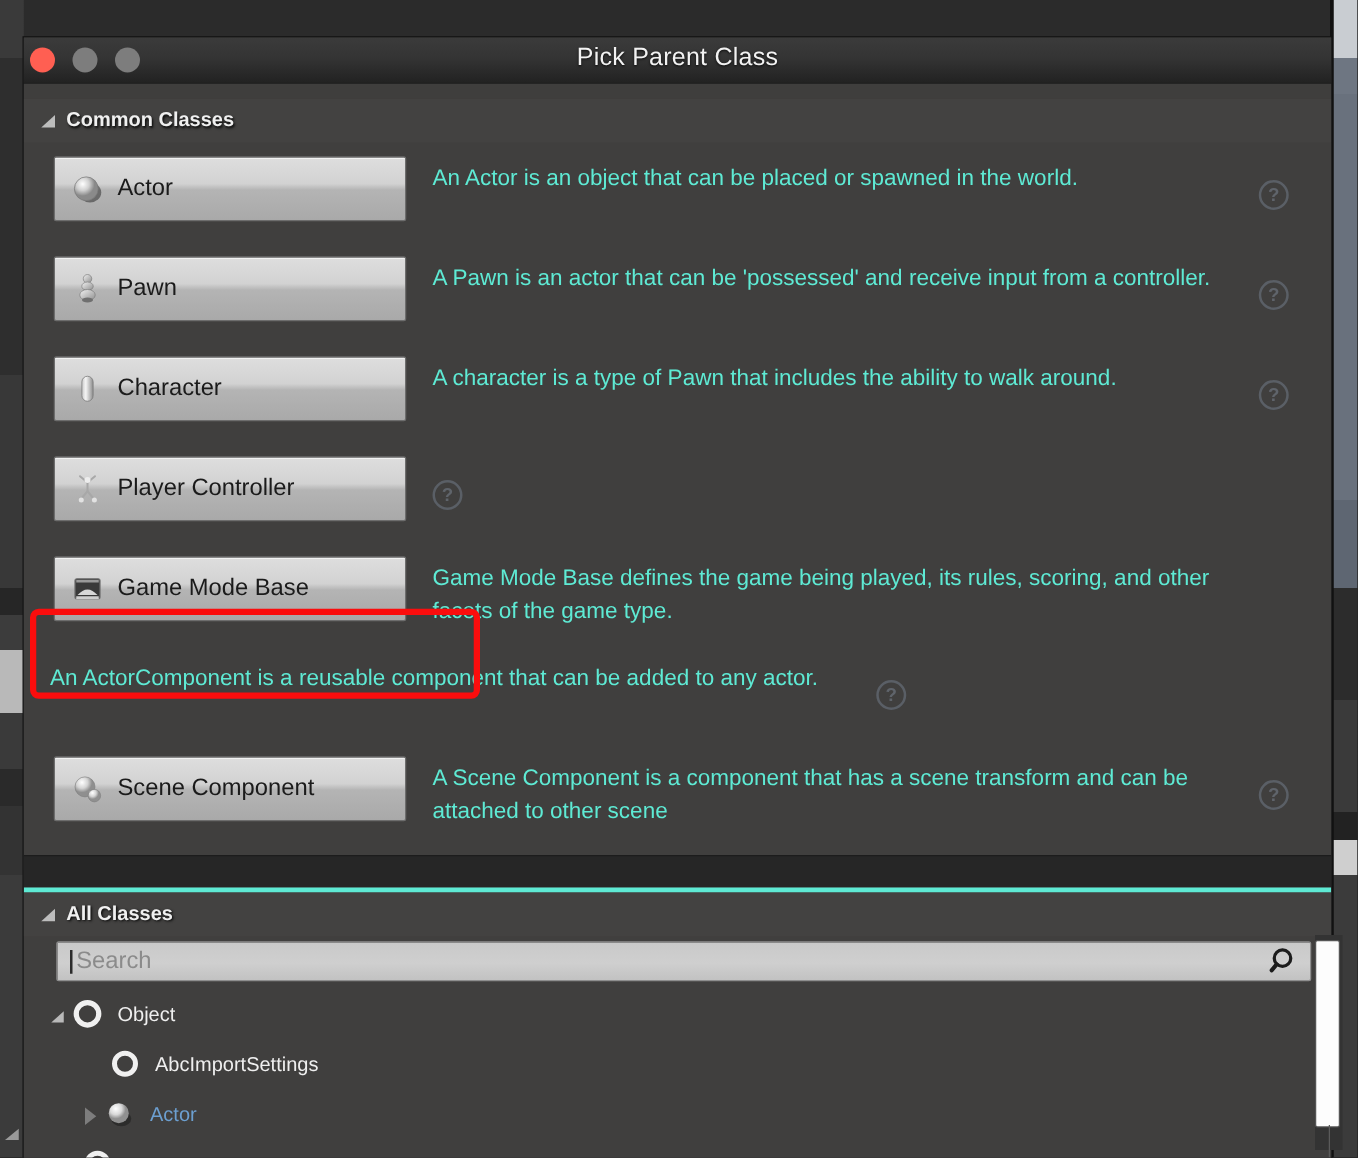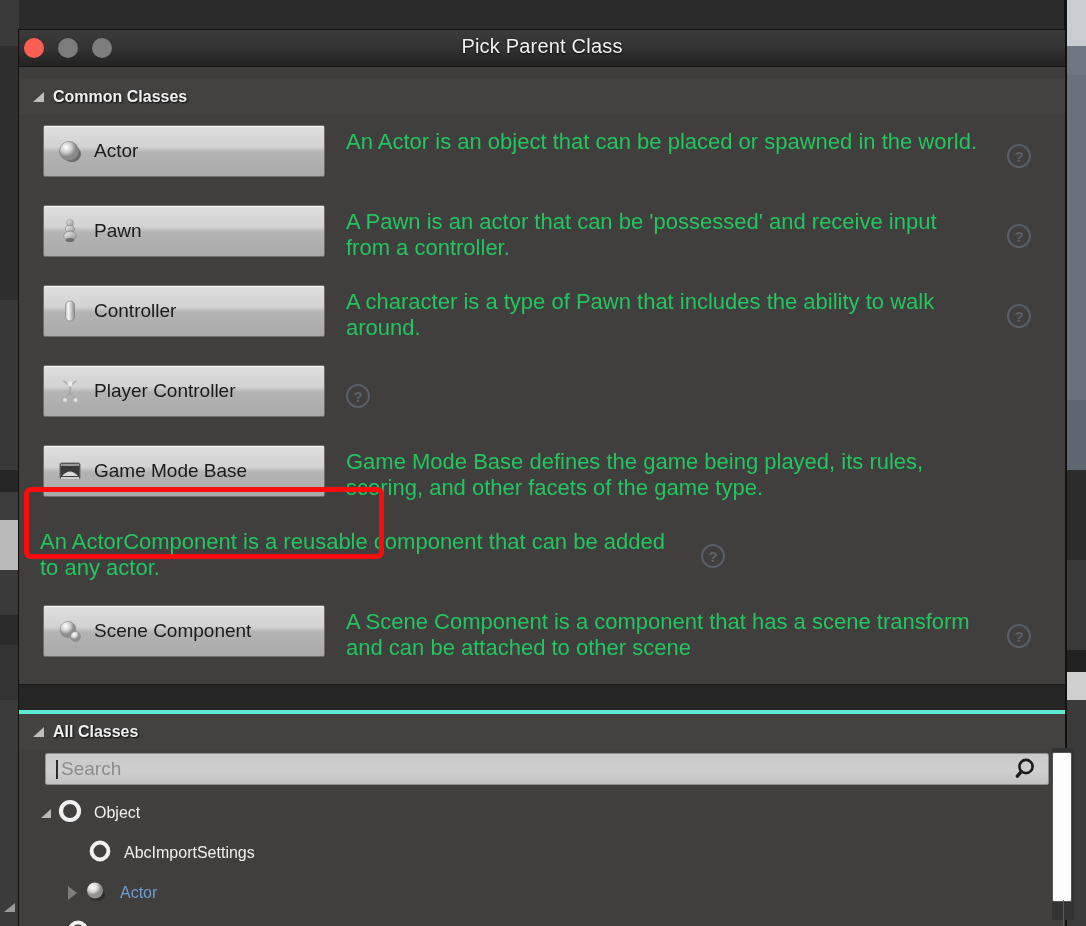--- a/index.html
+++ b/index.html
@@ -124,22 +124,22 @@
     display: flex; align-items: center; gap: 11px;
     padding-left: 13px;
     box-sizing: border-box;
     cursor: pointer;
   }
   .class-btn-label {
     color: #1b1b1b; font-size: 19px;
   }
   .class-desc {
     flex: 1;
-    color: #22c55e;
-    font-size: 22px;
+    color: #5eead4;
+    font-size: 18px;
     line-height: 26px;
     margin: 13px 0 0 21px;
     max-width: 640px;
   }
   .help-col {
     width: 66px; display: flex; justify-content: center;
     margin-top: 28px;
   }
   .help-icon {
     width: 24px; height: 24px; border-radius: 50%;
@@ -336,21 +336,21 @@
                   <defs>
                       <linearGradient id="cg" x1="0" y1="0" x2="1" y2="0">
                     <stop offset="0%" stop-color="#c9c9c9"></stop>
                         <stop offset="35%" stop-color="#f5f5f5"></stop>
                     <stop offset="100%" stop-color="#8c8c8c"></stop>
                       </linearGradient>
                     </defs>
                   <rect x="8.5" y="3" width="9" height="20" rx="4.5" fill="url(#cg)" stroke="#777" stroke-width=".6"></rect>
                 </svg>
               </span>
-              <span class="class-btn-label">Controller</span>
+              <span class="class-btn-label">Character</span>
             </div>
             <div class="class-desc">A character is a type of Pawn that includes the ability to walk around.</div>
             <div class="help-col">
               <div class="help-icon">?</div>
             </div>
           </div>
 
           <div class="class-row">
             <div class="class-btn">
               <span class="ico">

